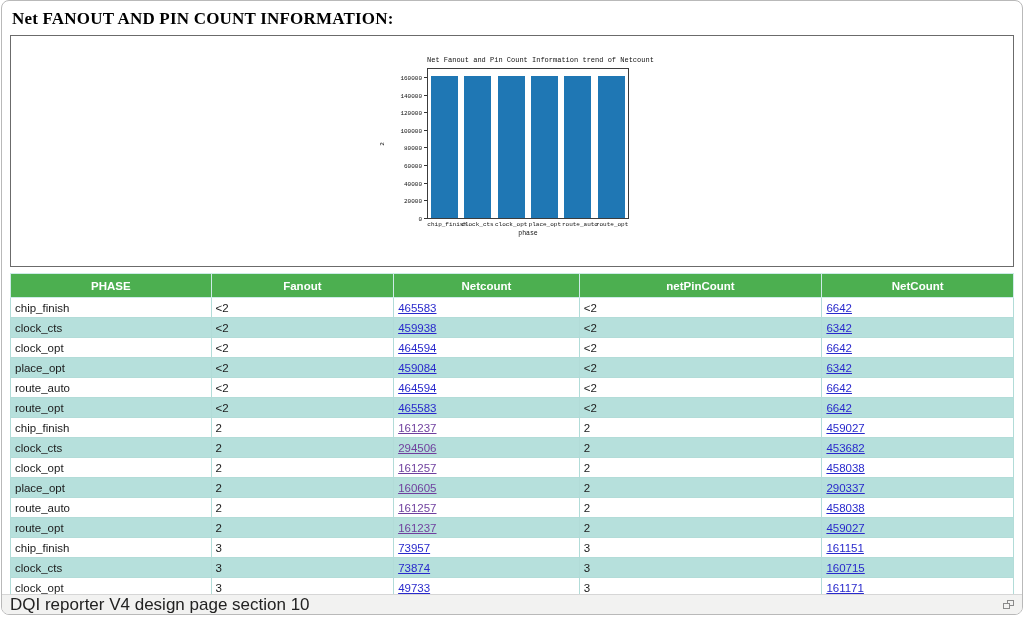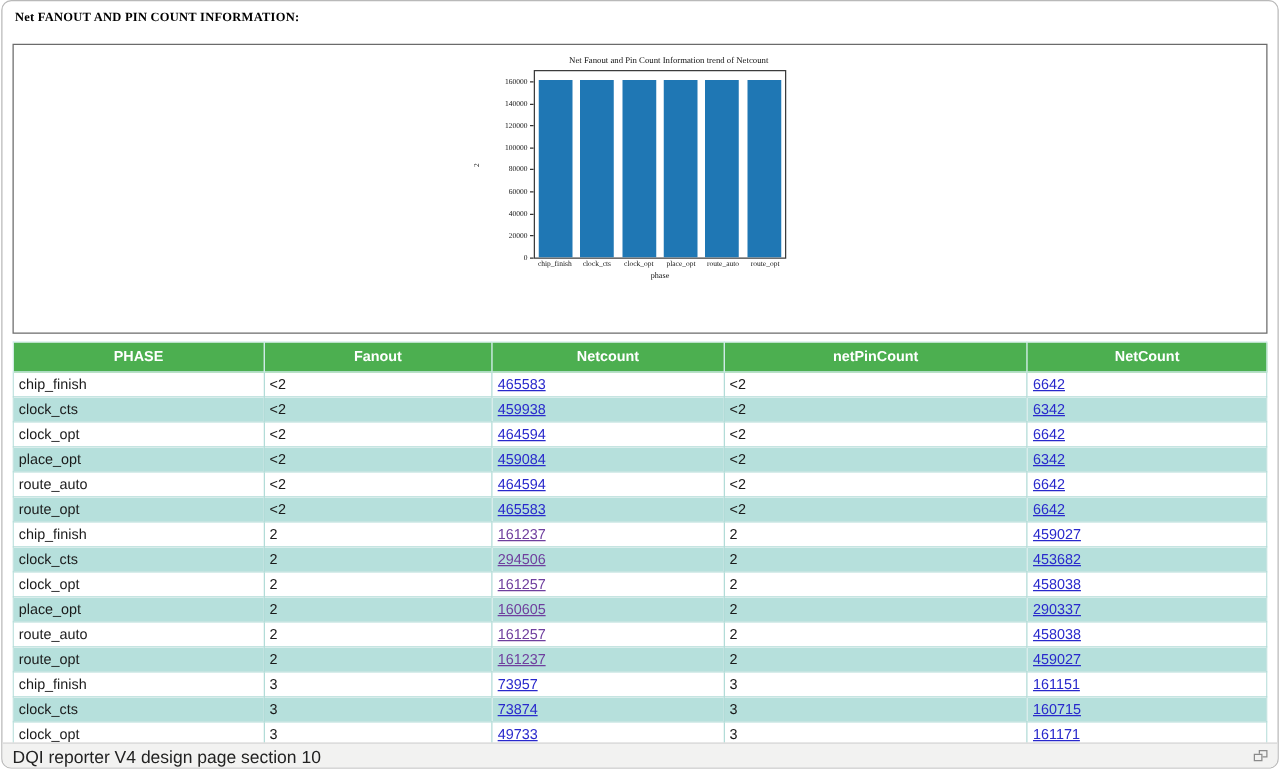--- a/index.html
+++ b/index.html
@@ -3,32 +3,32 @@
 <meta charset="utf-8">
 <style>
   html,body{margin:0;padding:0;background:#fff;}
   .page{
     position:relative;width:1022px;height:615px;margin:0 auto;
     background:#fff;border:1px solid #b9b9b9;border-radius:8px;
     font-family:"Liberation Sans",sans-serif;overflow:hidden;box-sizing:border-box;
   }
   .page-title{
     position:absolute;top:8px;left:10px;
-    font-family:"Liberation Serif",serif;font-weight:bold;font-size:10px;color:#000;
+    font-family:"Liberation Serif",serif;font-weight:bold;font-size:17px;color:#000;
     letter-spacing:.2px;
   }
   
   .chart-panel{
     position:absolute;top:34px;left:8px;right:8px;height:232px;
     border:1px solid #6b6b6b;background:#fff;box-sizing:border-box;
     display:flex;justify-content:center;
   }
   .figure{
-    position:relative;margin-top:5px;width:262px;
-    font-family:Liberation Serif, serif;color:#262626;
+    position:relative;margin-top:17px;width:262px;
+    font-family:Liberation Mono, monospace;color:#262626;
   }
   .chart-title{font-size:7px;text-align:center;margin:3px 0 4px 46px;white-space:nowrap;color:#111;}
   .plot-row{display:flex;align-items:stretch;}
   .y-axis-label{
     width:10px;position:relative;
   }
   .y-axis-label span{
     position:absolute;top:50%;left:0;transform:translateY(-50%) rotate(-90deg);
     font-size:6px;color:#111;
   }
@@ -61,21 +61,21 @@
     overflow:hidden;white-space:nowrap;box-sizing:border-box;
   }
   tr.alt td{background:#b6e0dc;}
   td a{text-decoration:underline;}
   tr.clipped td{height:6px;padding:0;}
   
   .status-bar{
     position:absolute;left:0;right:0;bottom:0;height:19px;
     background:#f2f2f1;border-top:1px solid #d6d6d6;
     display:flex;align-items:center;justify-content:space-between;
-    padding:0 8px;font-size:14px;color:#222;
+    padding:0 8px;font-size:17px;color:#222;
   }
   .popout-icon{position:relative;width:11px;height:9px;display:inline-block;}
   .popout-icon i{
     position:absolute;display:block;border:1px solid #8a8a8a;background:#f2f2f1;box-sizing:border-box;
   }
   .popout-icon i.back{width:7px;height:6px;right:0;top:0;}
   .popout-icon i.front{width:7px;height:6px;left:0;bottom:0;}
 </style>
 </head>
 <body>

